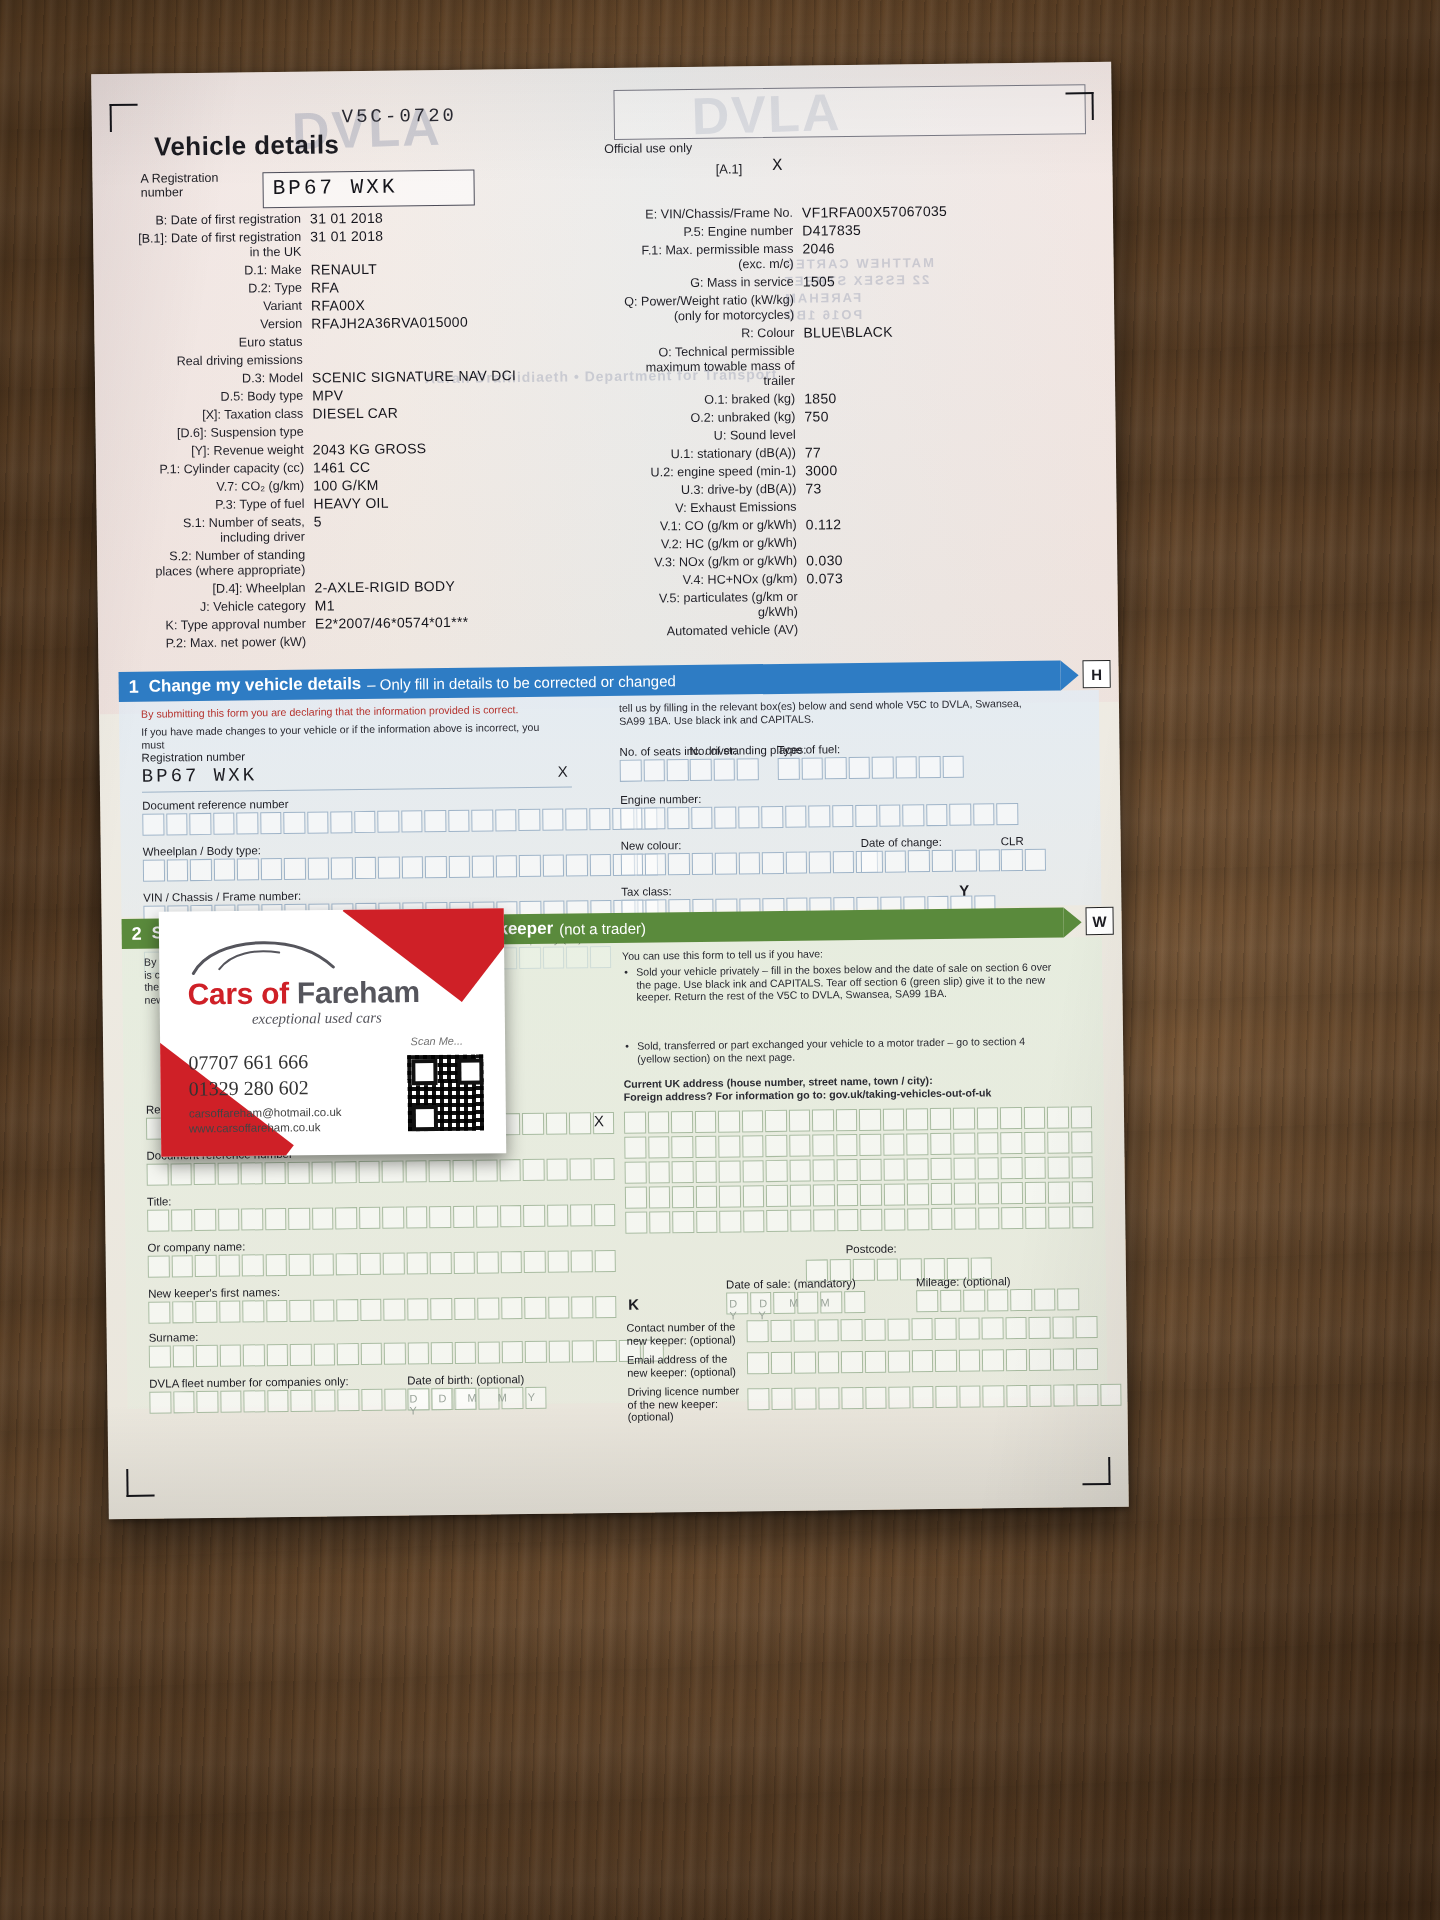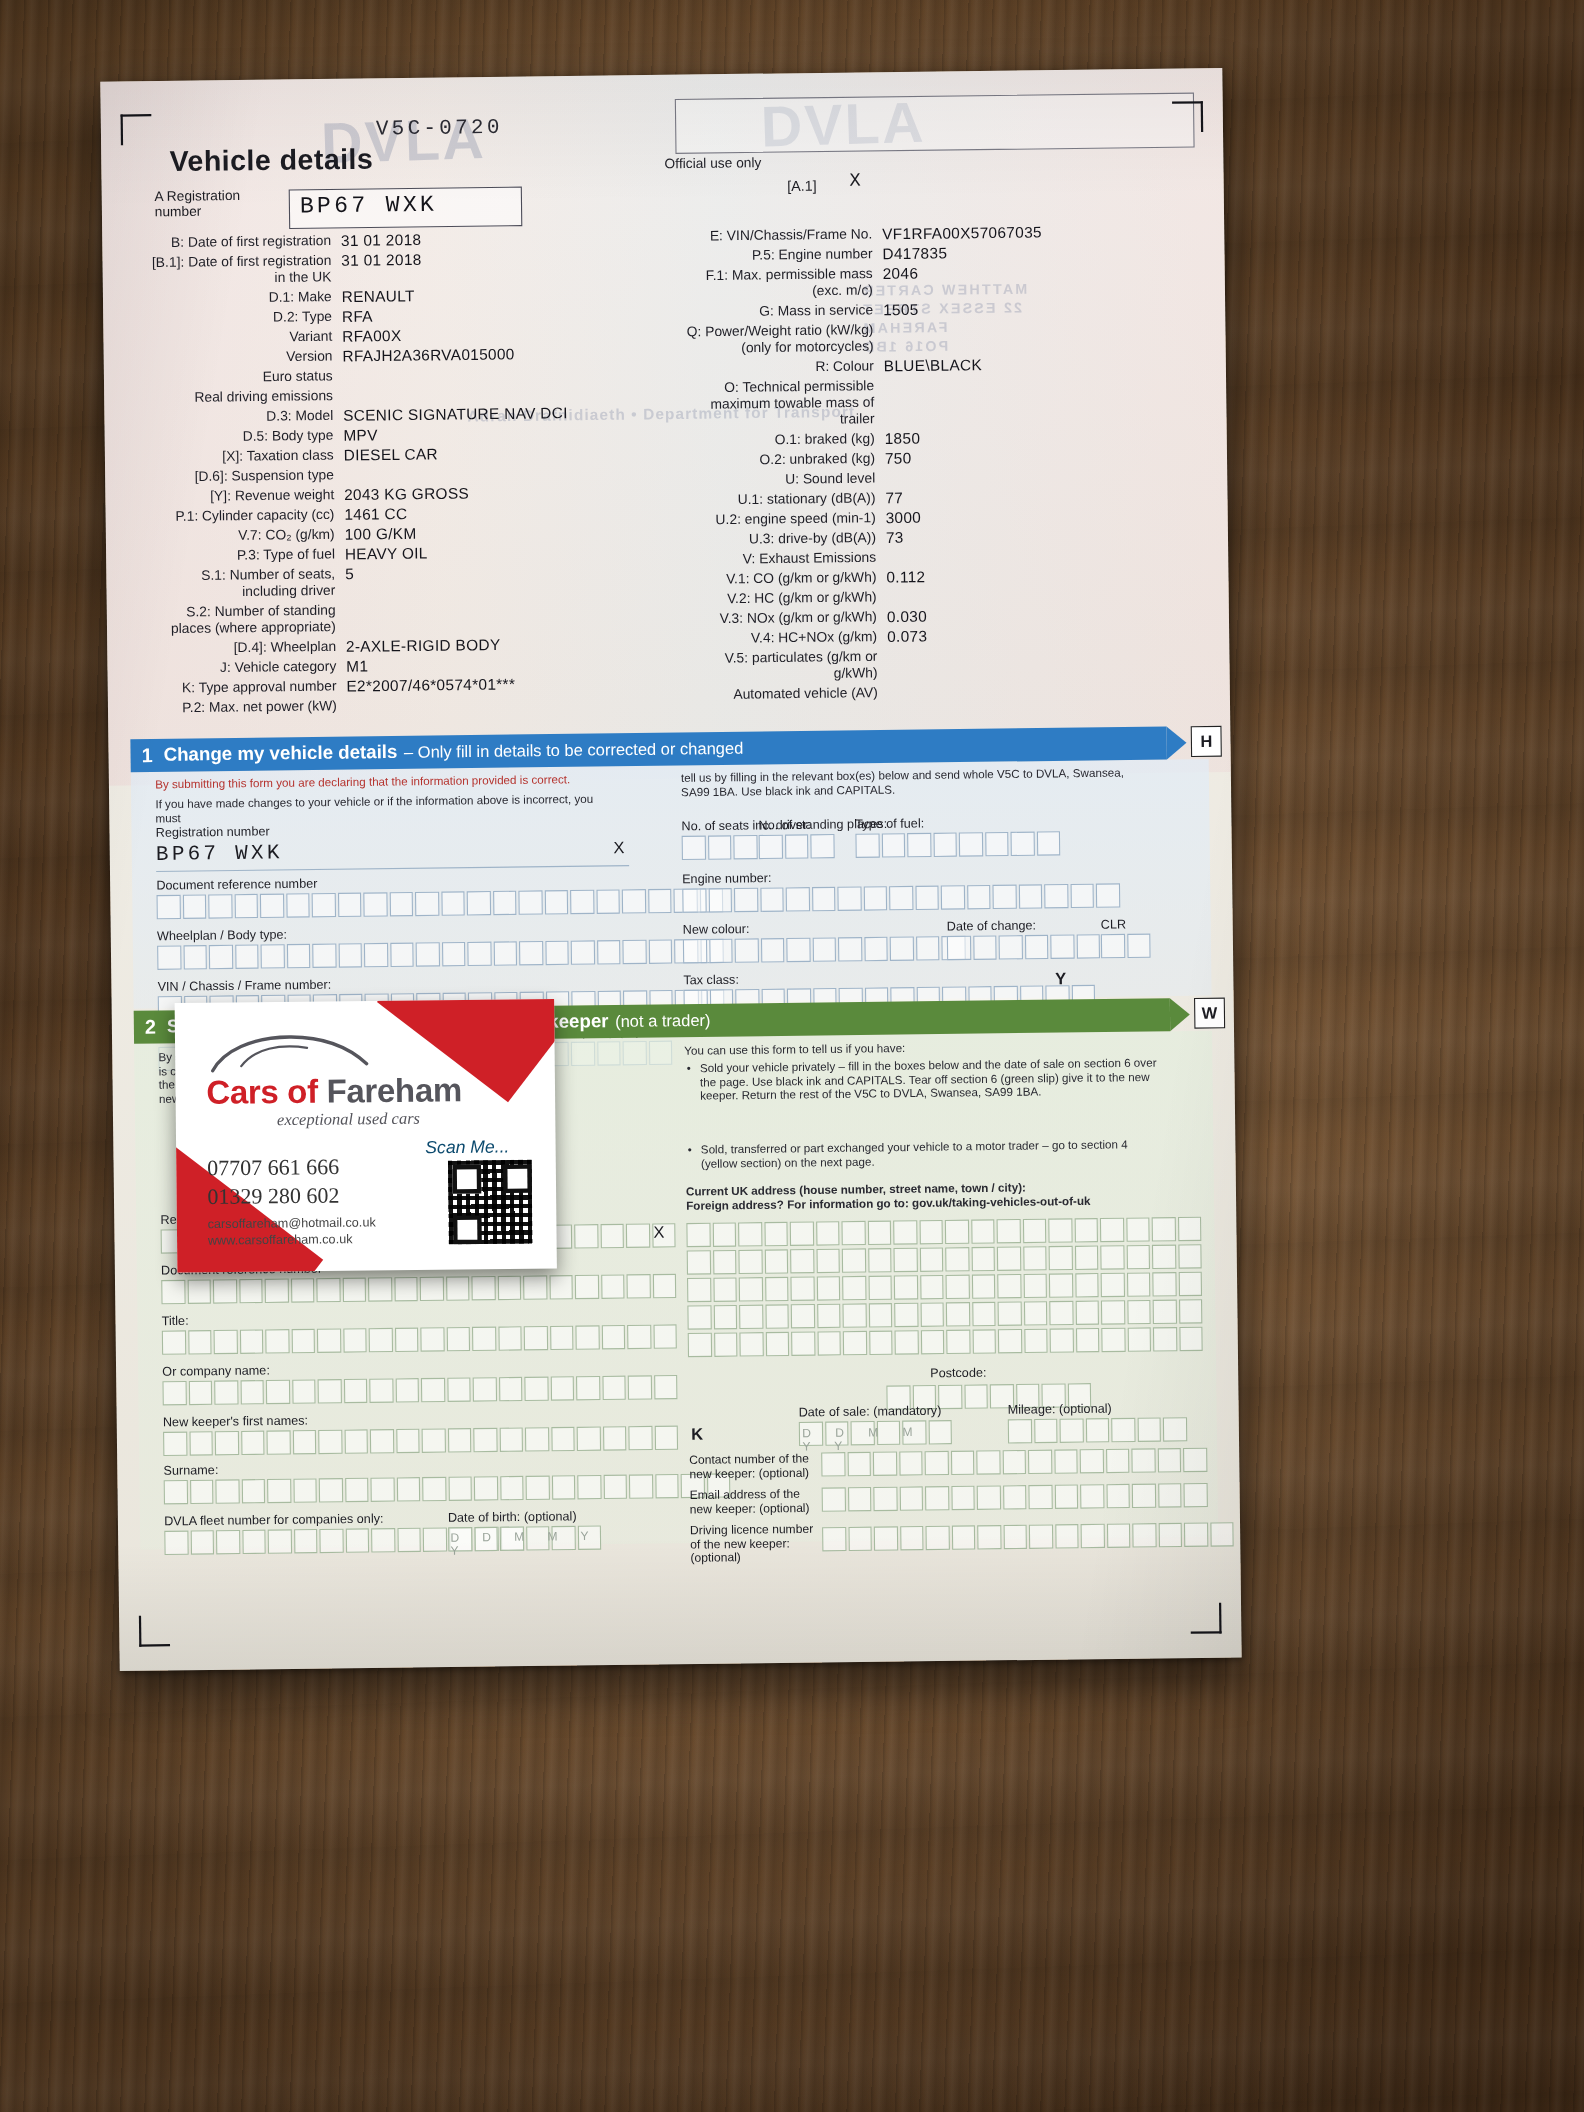--- a/index.html
+++ b/index.html
@@ -128,21 +128,21 @@
   #card .redcorner-tl{position:absolute;right:-10px;top:-60px;width:150px;height:120px;background:#cf2027;transform:rotate(38deg);}
   #card .redcorner-bl{position:absolute;left:-70px;bottom:-70px;width:175px;height:150px;background:#cf2027;transform:rotate(38deg);}
   #card .brand{position:absolute;left:28px;top:66px;font-size:30px;font-weight:bold;color:#cf2027;letter-spacing:-.3px;}
   #card .brand span.grey{color:#55555c;}
   #card .tag{position:absolute;left:92px;top:100px;font-size:15px;font-style:italic;color:#55555c;font-family:"Liberation Serif",serif;}
   #card .carline{position:absolute;left:30px;top:24px;width:150px;height:44px;}
   #card .ph1{position:absolute;left:28px;top:140px;font-size:20px;color:#333;font-family:"Liberation Serif",serif;}
   #card .ph2{position:absolute;left:28px;top:166px;font-size:20px;color:#333;font-family:"Liberation Serif",serif;}
   #card .em{position:absolute;left:28px;top:196px;font-size:11.5px;color:#444;}
   #card .web{position:absolute;left:28px;top:211px;font-size:11.5px;color:#444;}
-  #card .scan{position:absolute;right:42px;top:126px;font-size:16px;color:#0c4a6e;font-style:italic;}
+  #card .scan{position:absolute;right:42px;top:126px;font-size:11px;color:#737373;font-style:italic;}
   #card .qr{position:absolute;right:22px;top:146px;width:76px;height:76px;background:
       repeating-linear-gradient(90deg,#111 0 4px,#fff 4px 8px),
       repeating-linear-gradient(0deg,#111 0 4px,#fff 4px 8px);
     background-blend-mode:multiply;}
   #card .qr:after{content:"";position:absolute;left:4px;top:4px;width:18px;height:18px;border:4px solid #111;background:#fff;box-shadow:46px 0 0 -4px #fff, 46px 0 0 0 #111, 0 46px 0 -4px #fff, 0 46px 0 0 #111;}
 </style>
 </head>
 <body>
 
 <div id="desk"></div>

